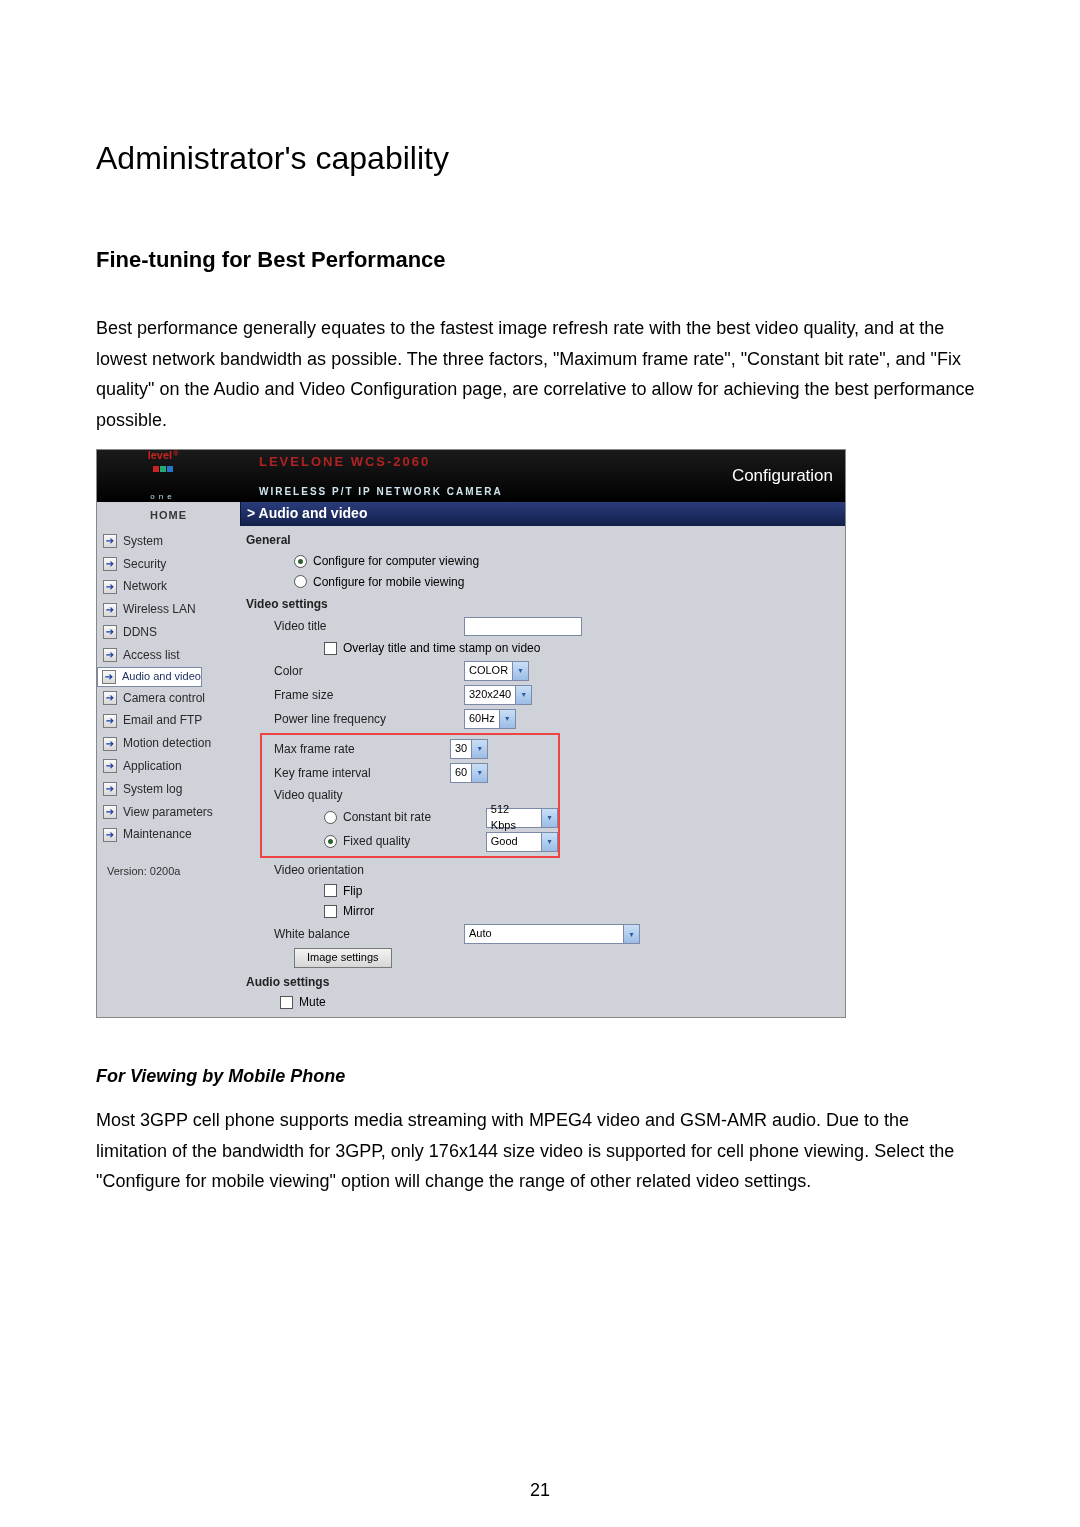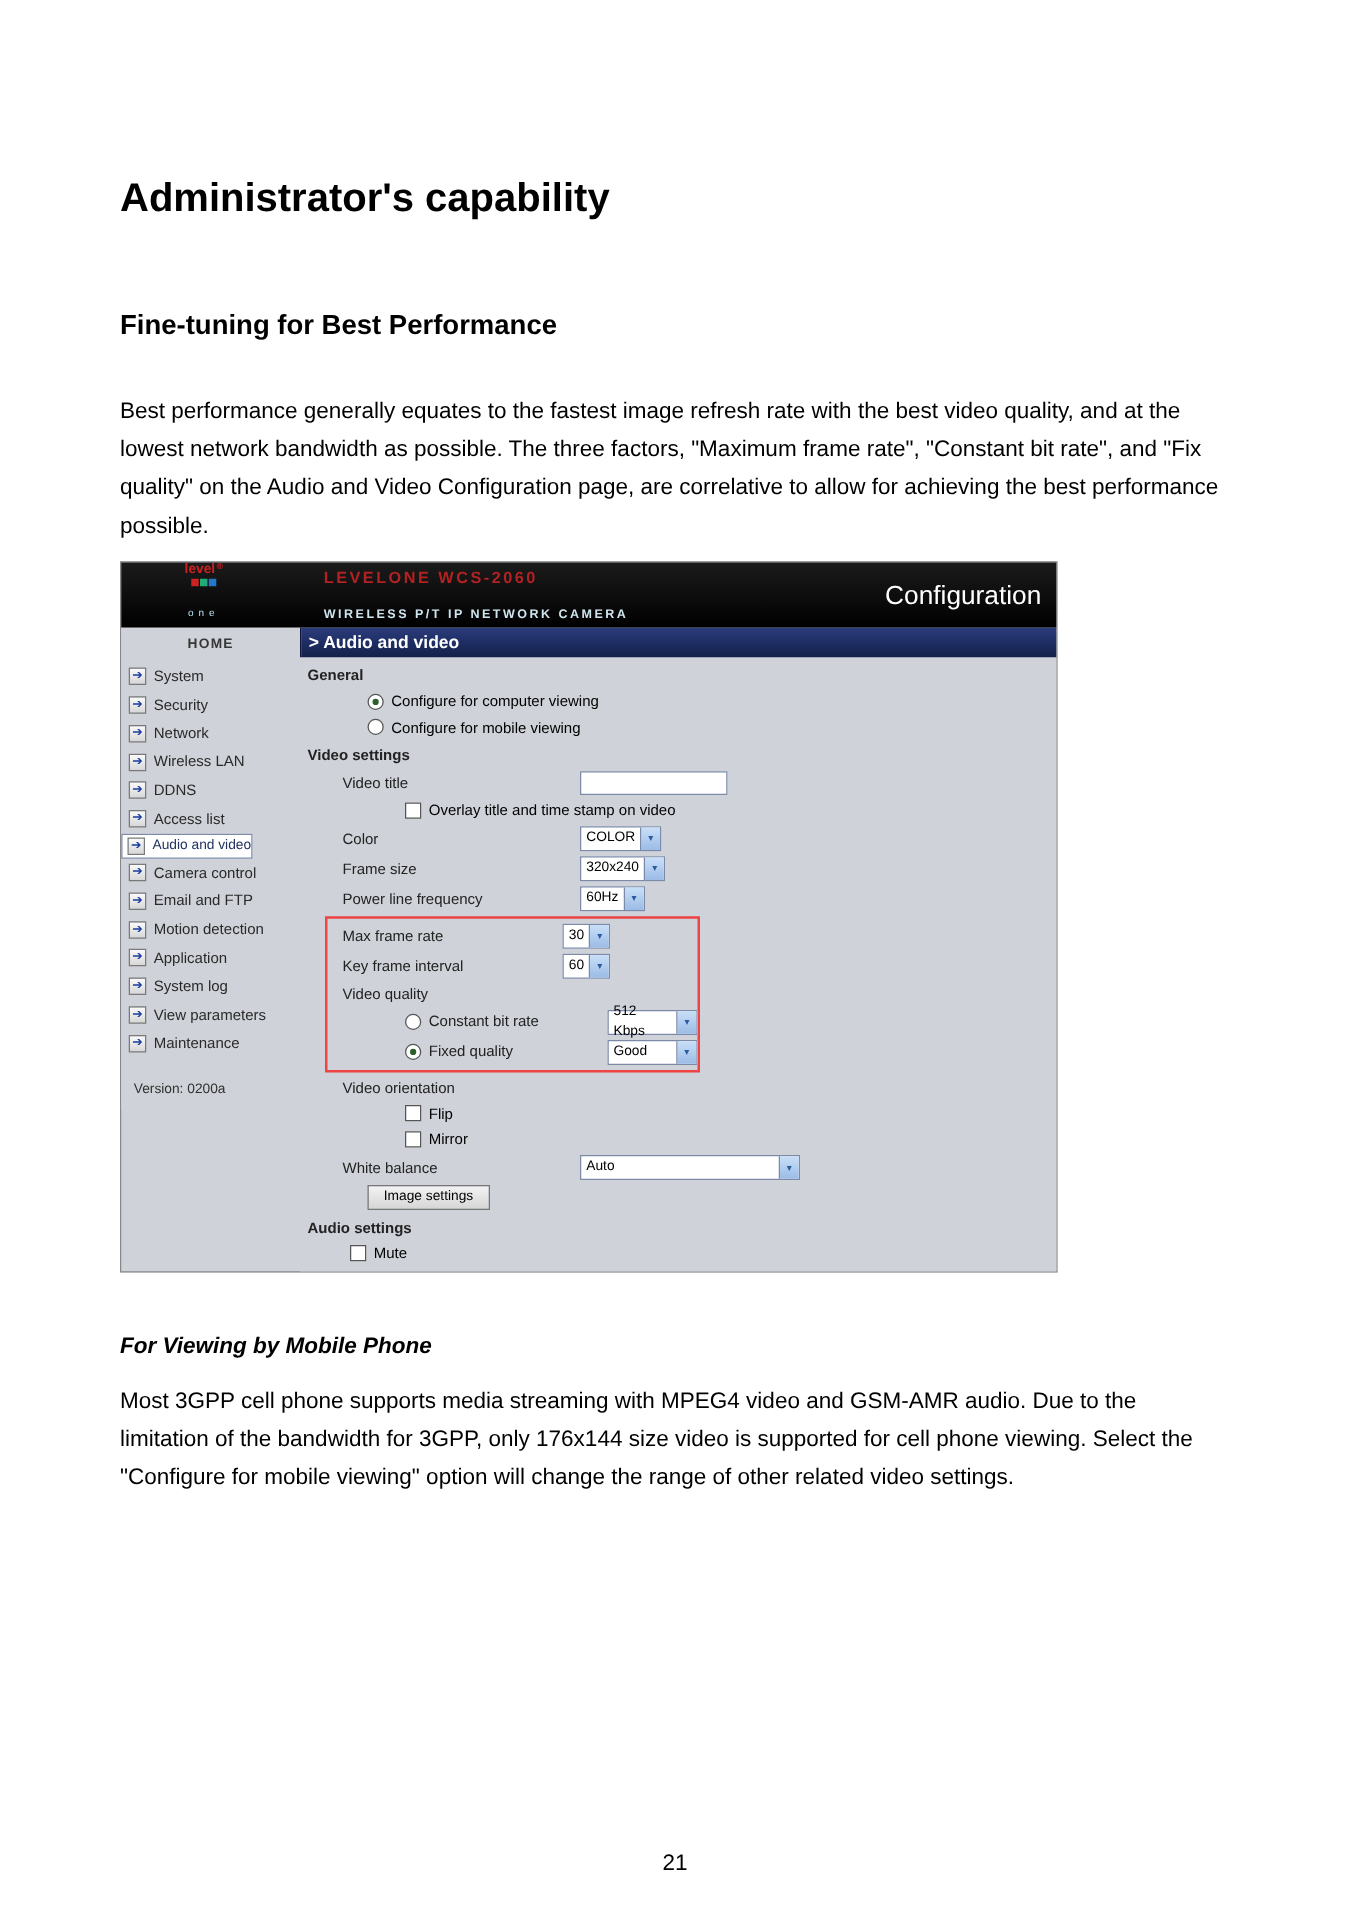--- a/index.html
+++ b/index.html
@@ -12,21 +12,21 @@
   .page {
     width: 1080px;
     min-height: 1527px;
     margin: 0 auto;
     padding: 140px 96px 40px 96px;
     box-sizing: border-box;
     position: relative;
   }
   h1.doc-title {
     font-size: 32px;
-    font-weight: bold;
+    font-weight: normal;
     margin: 0 0 70px 0;
   }
   h2.doc-subtitle {
     font-size: 22px;
     font-weight: bold;
     margin: 0 0 40px 0;
   }
   .doc-body {
     font-size: 18px;
     line-height: 1.7;
@@ -55,21 +55,21 @@
     display: flex;
     align-items: flex-start;
     height: 52px;
     position: relative;
   }
   .scr-logo {
     width: 132px;
     display: flex;
     flex-direction: column;
     align-items: center;
-    justify-content: flex-start;
+    justify-content: space-between;
     height: 100%;
   }
   .scr-logo .brand-top {
     color: #cc2222;
     font-size: 11px;
     font-weight: bold;
     letter-spacing: 0;
     line-height: 1;
     display:flex;
     align-items:flex-start;
@@ -107,21 +107,21 @@
   }
   .scr-title2 {
     color:#cfe5ee;
     font-size:10px;
     letter-spacing:2px;
     font-weight:bold;
     margin-top:2px;
   }
   .scr-config {
     color:#fff;
-    font-size:21px;
+    font-size:17px;
     padding-right:12px;
     align-self:center;
   }
   .scr-body {
     display:flex;
     align-items:flex-start;
   }
   
   .sidebar {
     width:143px;

